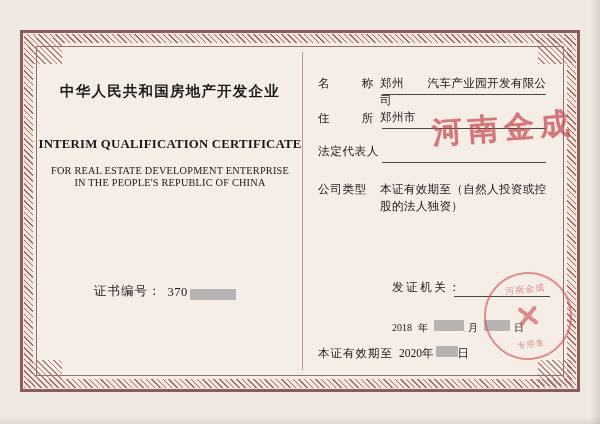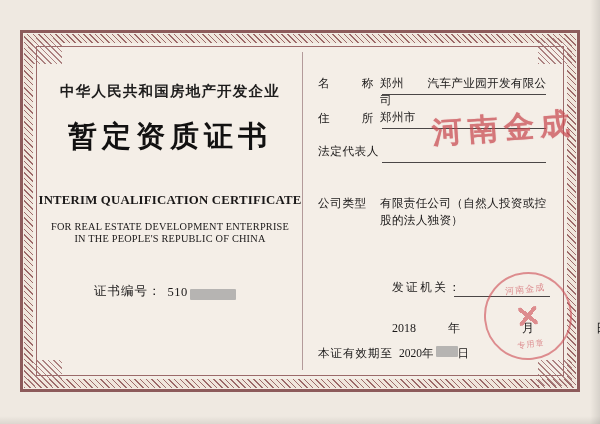--- a/index.html
+++ b/index.html
@@ -212,21 +212,21 @@
   }
   .field .lbl.tight { letter-spacing: .6px; }
   .field .val {
     flex: 1 1 auto;
     letter-spacing: .3px;
     line-height: 1.45;
   }
   .field.f-name { top: 28px; }
   .field.f-addr { top: 62px; align-items: center; }
   .field.f-legal { top: 96px; }
-  .field.f-type { top: 148px; }
+  .field.f-type { top: 134px; }
 
   .underline-box {
     position: absolute;
     left: 78px;
     height: 1px;
     background: #4a4646;
   }
 
   .issue-org {
     position: absolute;
@@ -236,25 +236,24 @@
     font-size: 11.6px;
     letter-spacing: 2.5px;
     color: #1b1919;
   }
   .date-row {
     position: absolute;
     left: 88px;
     top: 272px;
     width: 168px;
     font-family: "Liberation Serif", serif;
-    font-size: 12px;
+    font-size: 10px;
     color: #1b1919;
     display: flex;
     align-items: baseline;
-    gap: 26px;
   }
   .date-row .y { margin-right: 2px; }
   .date-row .unit { margin: 0 4px; }
   .valid-row {
     position: absolute;
     left: 14px;
     top: 298px;
     width: 240px;
     font-family: "Liberation Serif", serif;
     font-size: 11.5px;
@@ -345,28 +344,27 @@
   <div class="corner tl"></div>
   <div class="corner tr"></div>
   <div class="corner bl"></div>
   <div class="corner br"></div>
 
   <div class="content">
     <div class="vline"></div>
 
     <div class="left">
       <div class="cn-head">中华人民共和国房地产开发企业</div>
-      <div class="cn-title">暂定资质证书</div>
       <div class="en-title">INTERIM QUALIFICATION CERTIFICATE</div>
       <div class="en-sub1">FOR REAL ESTATE DEVELOPMENT ENTERPRISE</div>
       <div class="en-sub2">IN THE PEOPLE'S REPUBLIC OF CHINA</div>
 
       <div class="cert-no-row">
         <span>证书编号：</span>
-        <span class="val">510</span>
+        <span class="val">370</span>
         <span class="redact" style="width:46px;"></span>
       </div>
 
     </div>
 
     <div class="right">
 
       <div class="field f-name">
         <span class="lbl">名　　称</span>
         <span class="val">郑州　　汽车产业园开发有限公司</span>
@@ -380,21 +378,21 @@
       <div class="underline-box" style="top:80px; width:164px;"></div>
 
       <div class="field f-legal">
         <span class="lbl tight">法定代表人</span>
         <span class="val"></span>
       </div>
       <div class="underline-box" style="top:114px; width:164px;"></div>
 
       <div class="field f-type">
         <span class="lbl tight">公司类型</span>
-        <span class="val">有限责任公司（自然人投资或控股的法人独资）</span>
+        <span class="val">本证有效期至（自然人投资或控股的法人独资）</span>
       </div>
 
       <div class="issue-org">发证机关：</div>
       <div class="underline-box" style="left:150px; top:248px; width:96px;"></div>
 
       <div class="date-row">
         <span class="y">2018</span>
         <span class="unit">年</span>
         <span class="redact" style="width:30px;"></span>
         <span class="unit">月</span>

